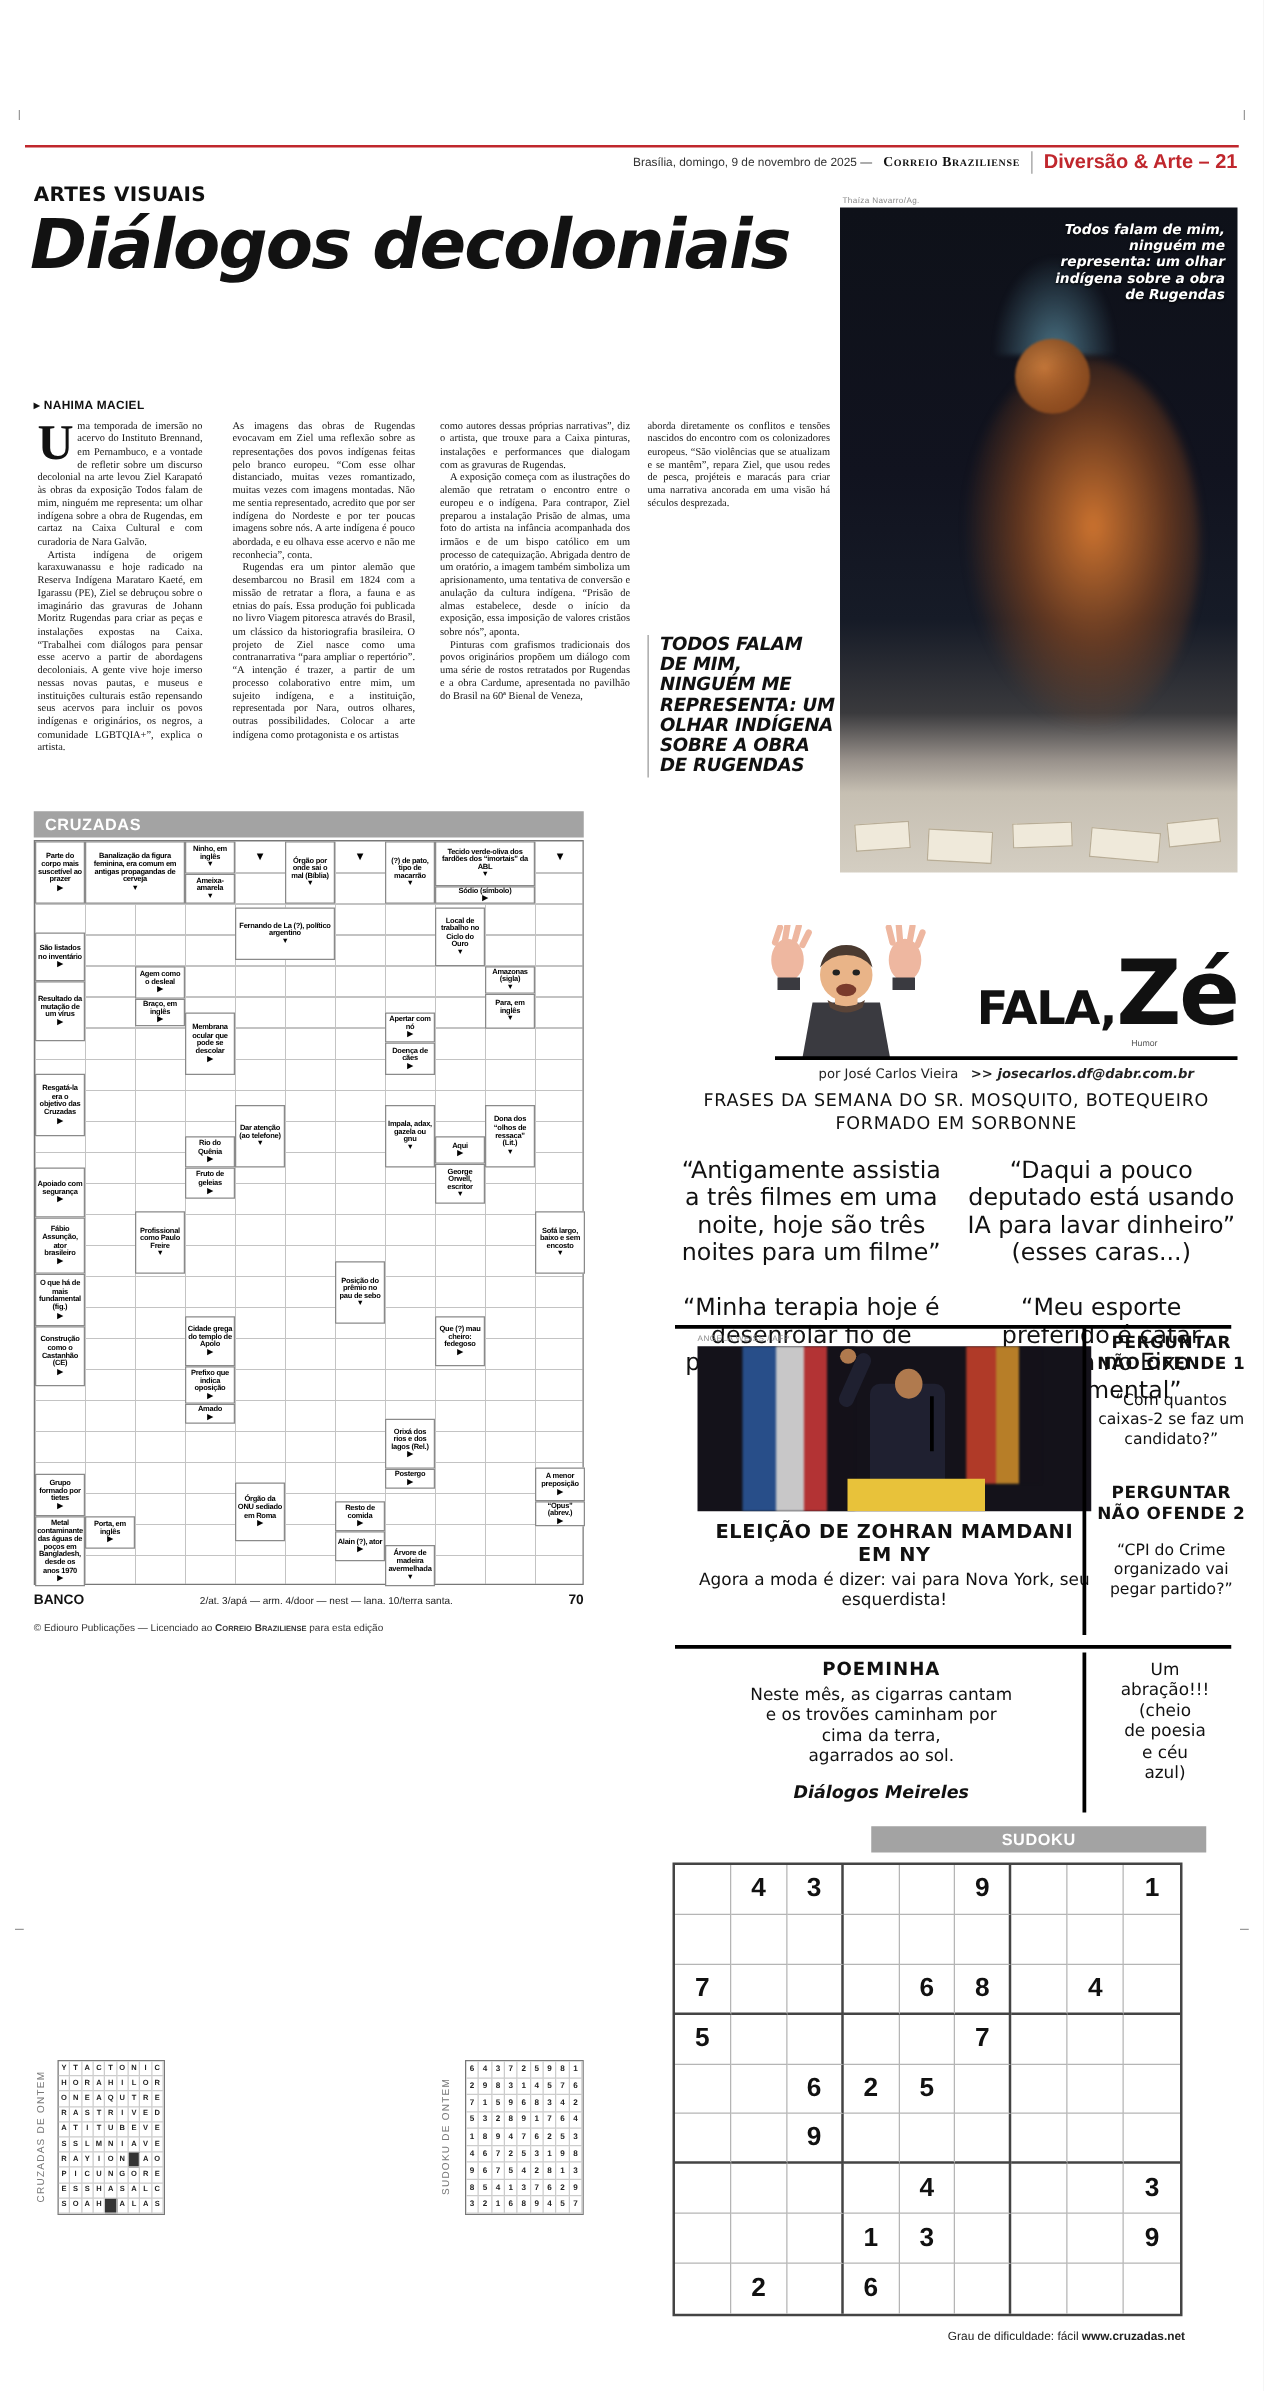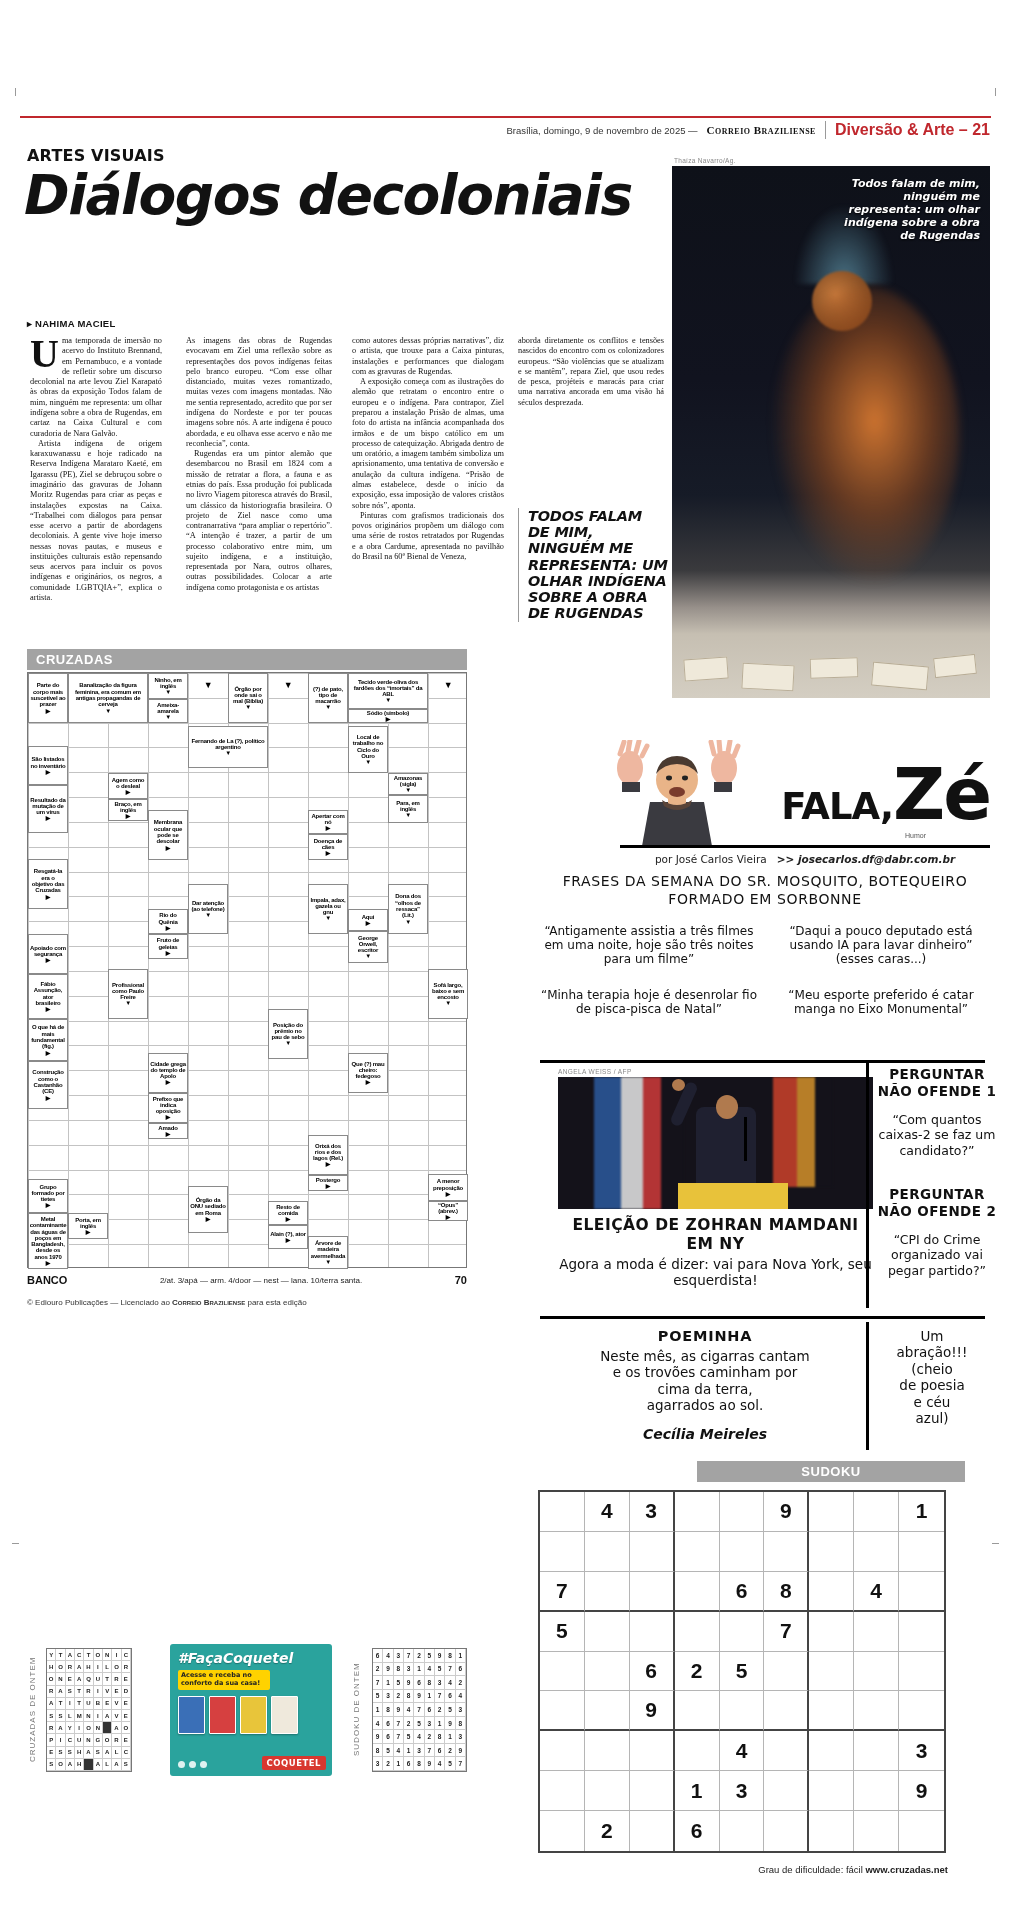--- a/index.html
+++ b/index.html
@@ -81,21 +81,21 @@
   .fz-title{position:absolute;left:740px;top:762px;width:250px;display:flex;align-items:baseline;justify-content:flex-end;}
   .fz-prefix{font-family:"DejaVu Sans",sans-serif;font-weight:900;font-size:37px;letter-spacing:-1px;}
   .fz-name{font-family:"DejaVu Sans",sans-serif;font-weight:900;font-size:72px;letter-spacing:-2px;line-height:.9;}
   .fz-tag{position:absolute;left:905px;top:832px;font-family:"Liberation Sans",sans-serif;font-size:7px;color:#555;}
   .fz-rule{position:absolute;left:620px;top:845px;width:370px;height:3px;background:#000;}
   .fz-byline{position:absolute;left:620px;top:853px;width:370px;text-align:center;font-family:"DejaVu Sans",sans-serif;font-size:10.5px;color:#222;}
   .fz-byline b{font-style:italic;}
   .comic{font-family:"DejaVu Sans",sans-serif;}
   .fz-frases{position:absolute;left:540px;top:872px;width:450px;text-align:center;font-weight:400;font-size:14px;line-height:1.3;letter-spacing:.6px;}
   .fz-quotes{position:absolute;left:540px;top:925px;width:450px;display:grid;grid-template-columns:1fr 1fr;column-gap:14px;row-gap:22px;}
-  .fz-quote{text-align:center;font-size:12px;line-height:1.16;}
+  .fz-quote{text-align:center;font-size:19px;line-height:1.16;}
   .fz-hr{position:absolute;background:#000;}
   .mm-credit{position:absolute;left:558px;top:1068px;font-family:"Liberation Sans",sans-serif;font-size:6.5px;color:#888;letter-spacing:.4px;}
   .mm-photo{position:absolute;left:558px;top:1077px;width:315px;height:132px;background:#14121a;overflow:hidden;}
   .mm-flagL{position:absolute;left:36px;top:0;width:90px;height:132px;
     background:linear-gradient(90deg,#2c5a9e 0 30%,#e8e8e8 30% 55%,#cf3a3a 55% 75%,#14121a 75%);opacity:.85;filter:blur(1px);}
   .mm-flagR{position:absolute;right:40px;top:0;width:60px;height:110px;
     background:linear-gradient(90deg,#d8452c 0 40%,#e09a2c 40% 70%,#14121a 70%);opacity:.8;filter:blur(1px);}
   .mm-man{position:absolute;left:138px;top:30px;width:60px;height:90px;background:#1f2030;border-radius:8px 8px 0 0;}
   .mm-face{position:absolute;left:158px;top:18px;width:22px;height:24px;border-radius:50%;background:#b07a4e;}
   .mm-arm{position:absolute;left:120px;top:4px;width:12px;height:46px;background:#1f2030;transform:rotate(24deg);border-radius:6px;}
@@ -486,21 +486,21 @@
     <div class="pno-title">PERGUNTAR NÃO OFENDE 2</div>
     <div class="pno-quote">“CPI do Crime organizado vai pegar partido?”</div>
   </div>
 
   <div class="fz-hr" style="left:540px;top:1316px;width:445px;height:3px;"></div>
   <div class="vdiv" style="left:866px;top:1322px;height:128px;"></div>
 
   <div class="poem comic">
     <div class="poem-title">POEMINHA</div>
     <div class="poem-body">Neste mês, as cigarras cantam<br>e os trovões caminham por<br>cima da terra,<br>agarrados ao sol.</div>
-    <div class="poem-author">Cecília Meireles</div>
+    <div class="poem-author">Diálogos Meireles</div>
   </div>
   <div class="abraco comic">Um<br>abração!!!<br>(cheio<br>de poesia<br>e céu<br>azul)</div>
 
   <div class="bar sd-bar">
     <span>SUDOKU</span>
   </div>
   <div class="sd-grid">
       <div class="sd-cell" style="border-right: 1px solid rgb(181, 181, 181); border-bottom: 1px solid rgb(181, 181, 181);"></div>
       <div class="sd-cell" style="border-right: 1px solid rgb(181, 181, 181); border-bottom: 1px solid rgb(181, 181, 181);">4</div>
       <div class="sd-cell" style="border-right: 2px solid rgb(68, 68, 68); border-bottom: 1px solid rgb(181, 181, 181);">3</div>
@@ -675,36 +675,20 @@
       <div class="cell">O</div>
       <div class="cell">A</div>
       <div class="cell">H</div>
       <div class="cell black"></div>
       <div class="cell">A</div>
       <div class="cell">L</div>
       <div class="cell">A</div>
       <div class="cell">S</div>
     </div>
 
-  <div class="ad">
-    <div class="ad-tag">#FaçaCoquetel</div>
-    <div class="ad-ribbon">Acesse e receba no conforto da sua casa!</div>
-    <div class="ad-covers">
-        <div class="ad-cover" style="background: rgb(58, 111, 183);"></div>
-        <div class="ad-cover" style="background: rgb(214, 64, 64);"></div>
-        <div class="ad-cover" style="background: rgb(232, 197, 58);"></div>
-        <div class="ad-cover" style="background: rgb(239, 233, 220);"></div>
-      </div>
-    <div class="ad-social">
-      <div class="ad-dot"></div>
-      <div class="ad-dot"></div>
-      <div class="ad-dot"></div>
-    </div>
-    <div class="ad-logo">COQUETEL</div>
-  </div>
 
   <div class="vlabel" style="left:352px;top:1648px;height:122px;">SUDOKU DE ONTEM</div>
   <div class="mini digits">
       <div class="cell">6</div>
       <div class="cell">4</div>
       <div class="cell">3</div>
       <div class="cell">7</div>
       <div class="cell">2</div>
       <div class="cell">5</div>
       <div class="cell">9</div>

